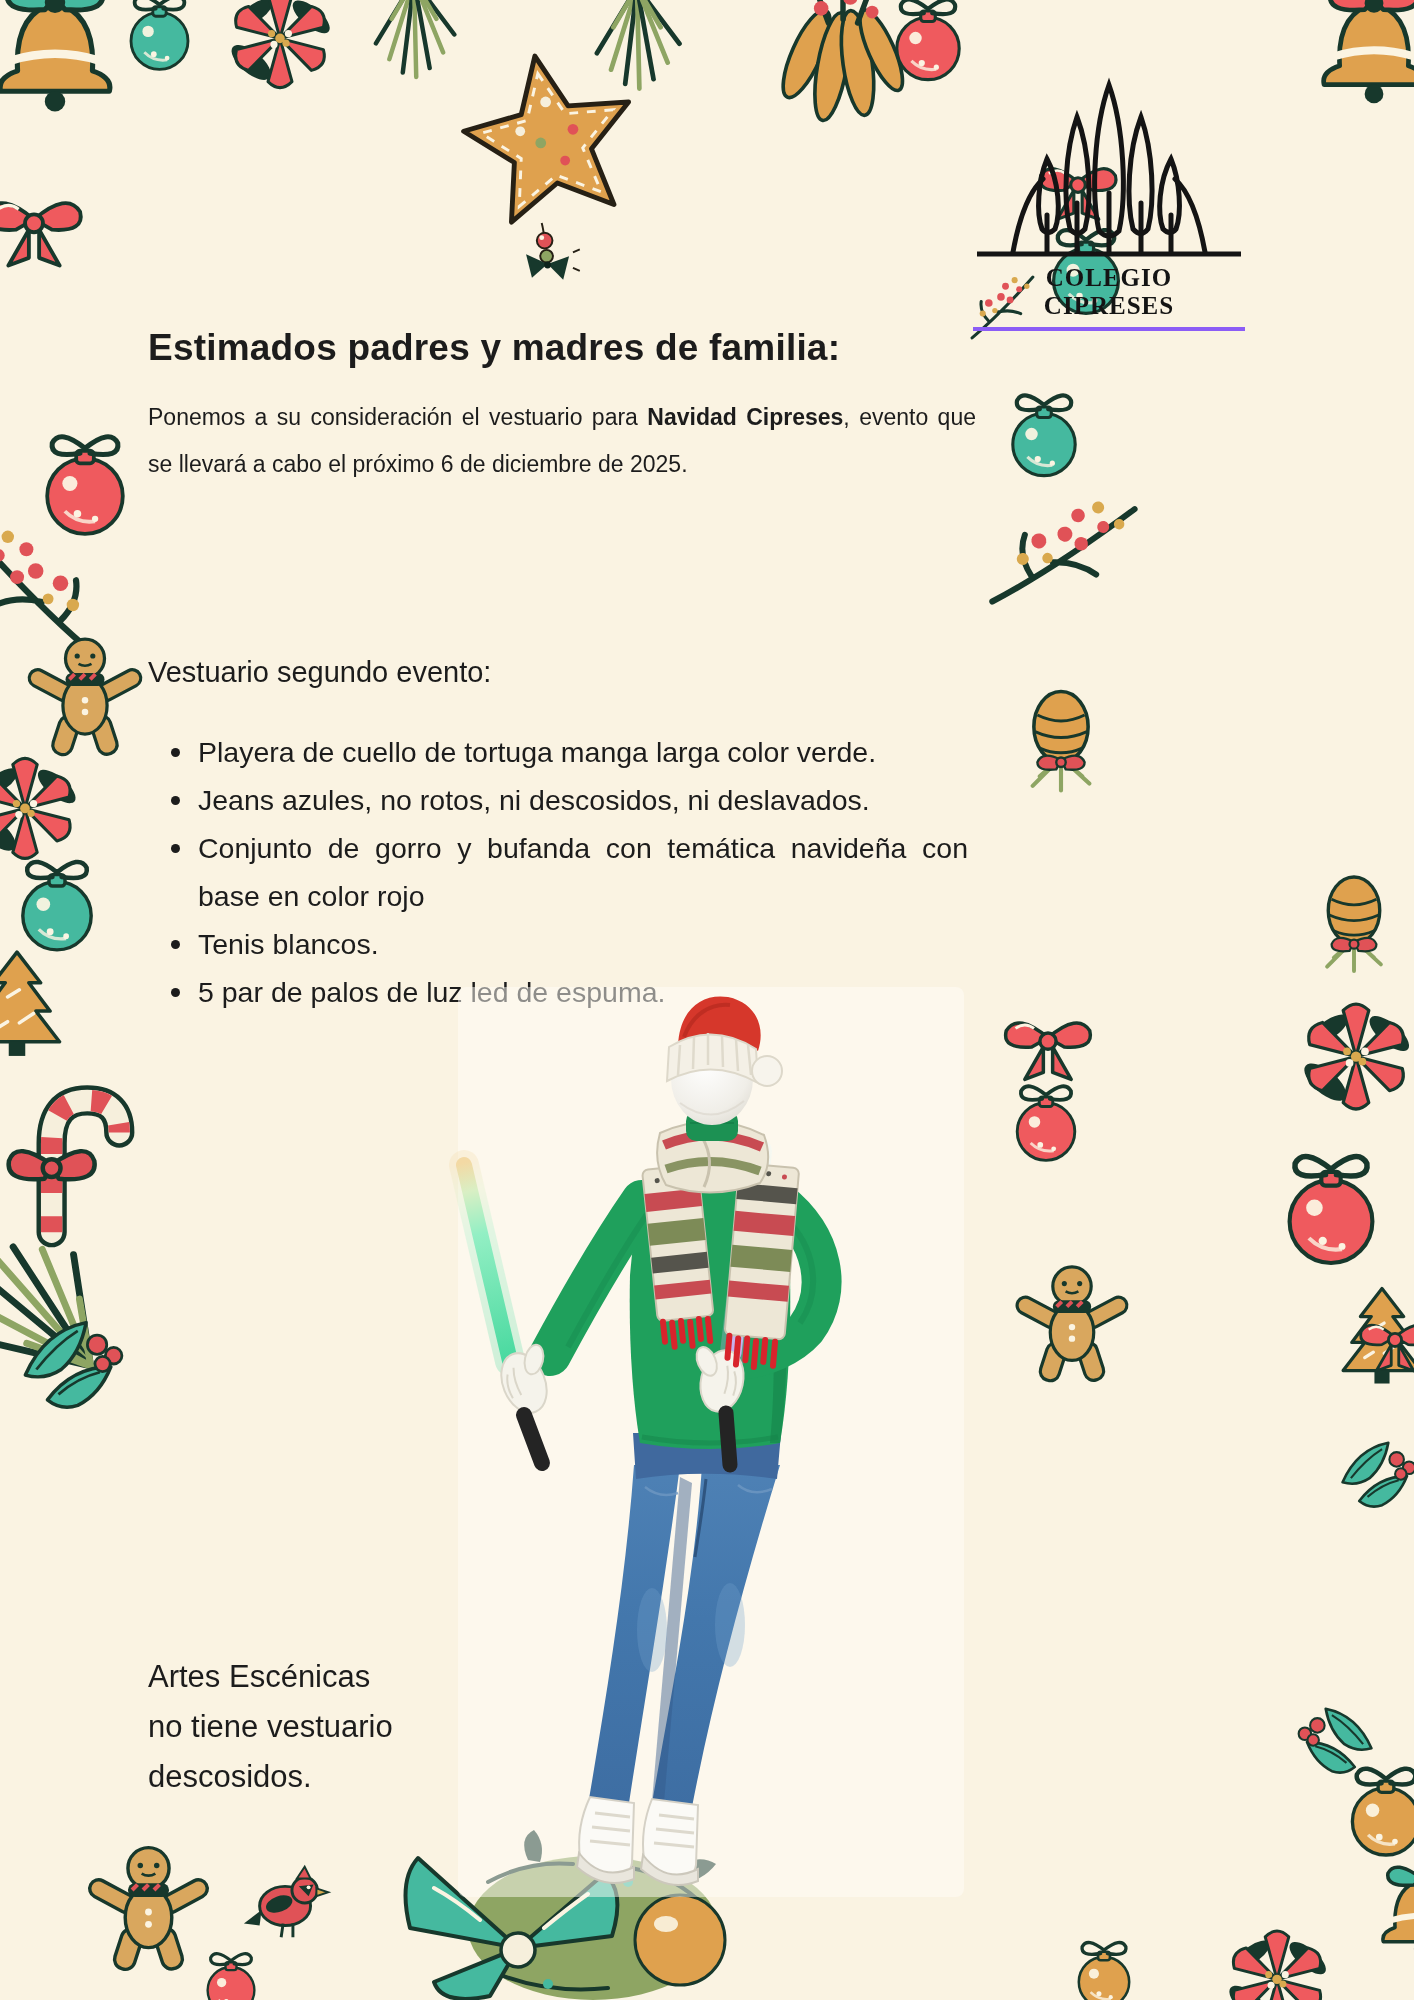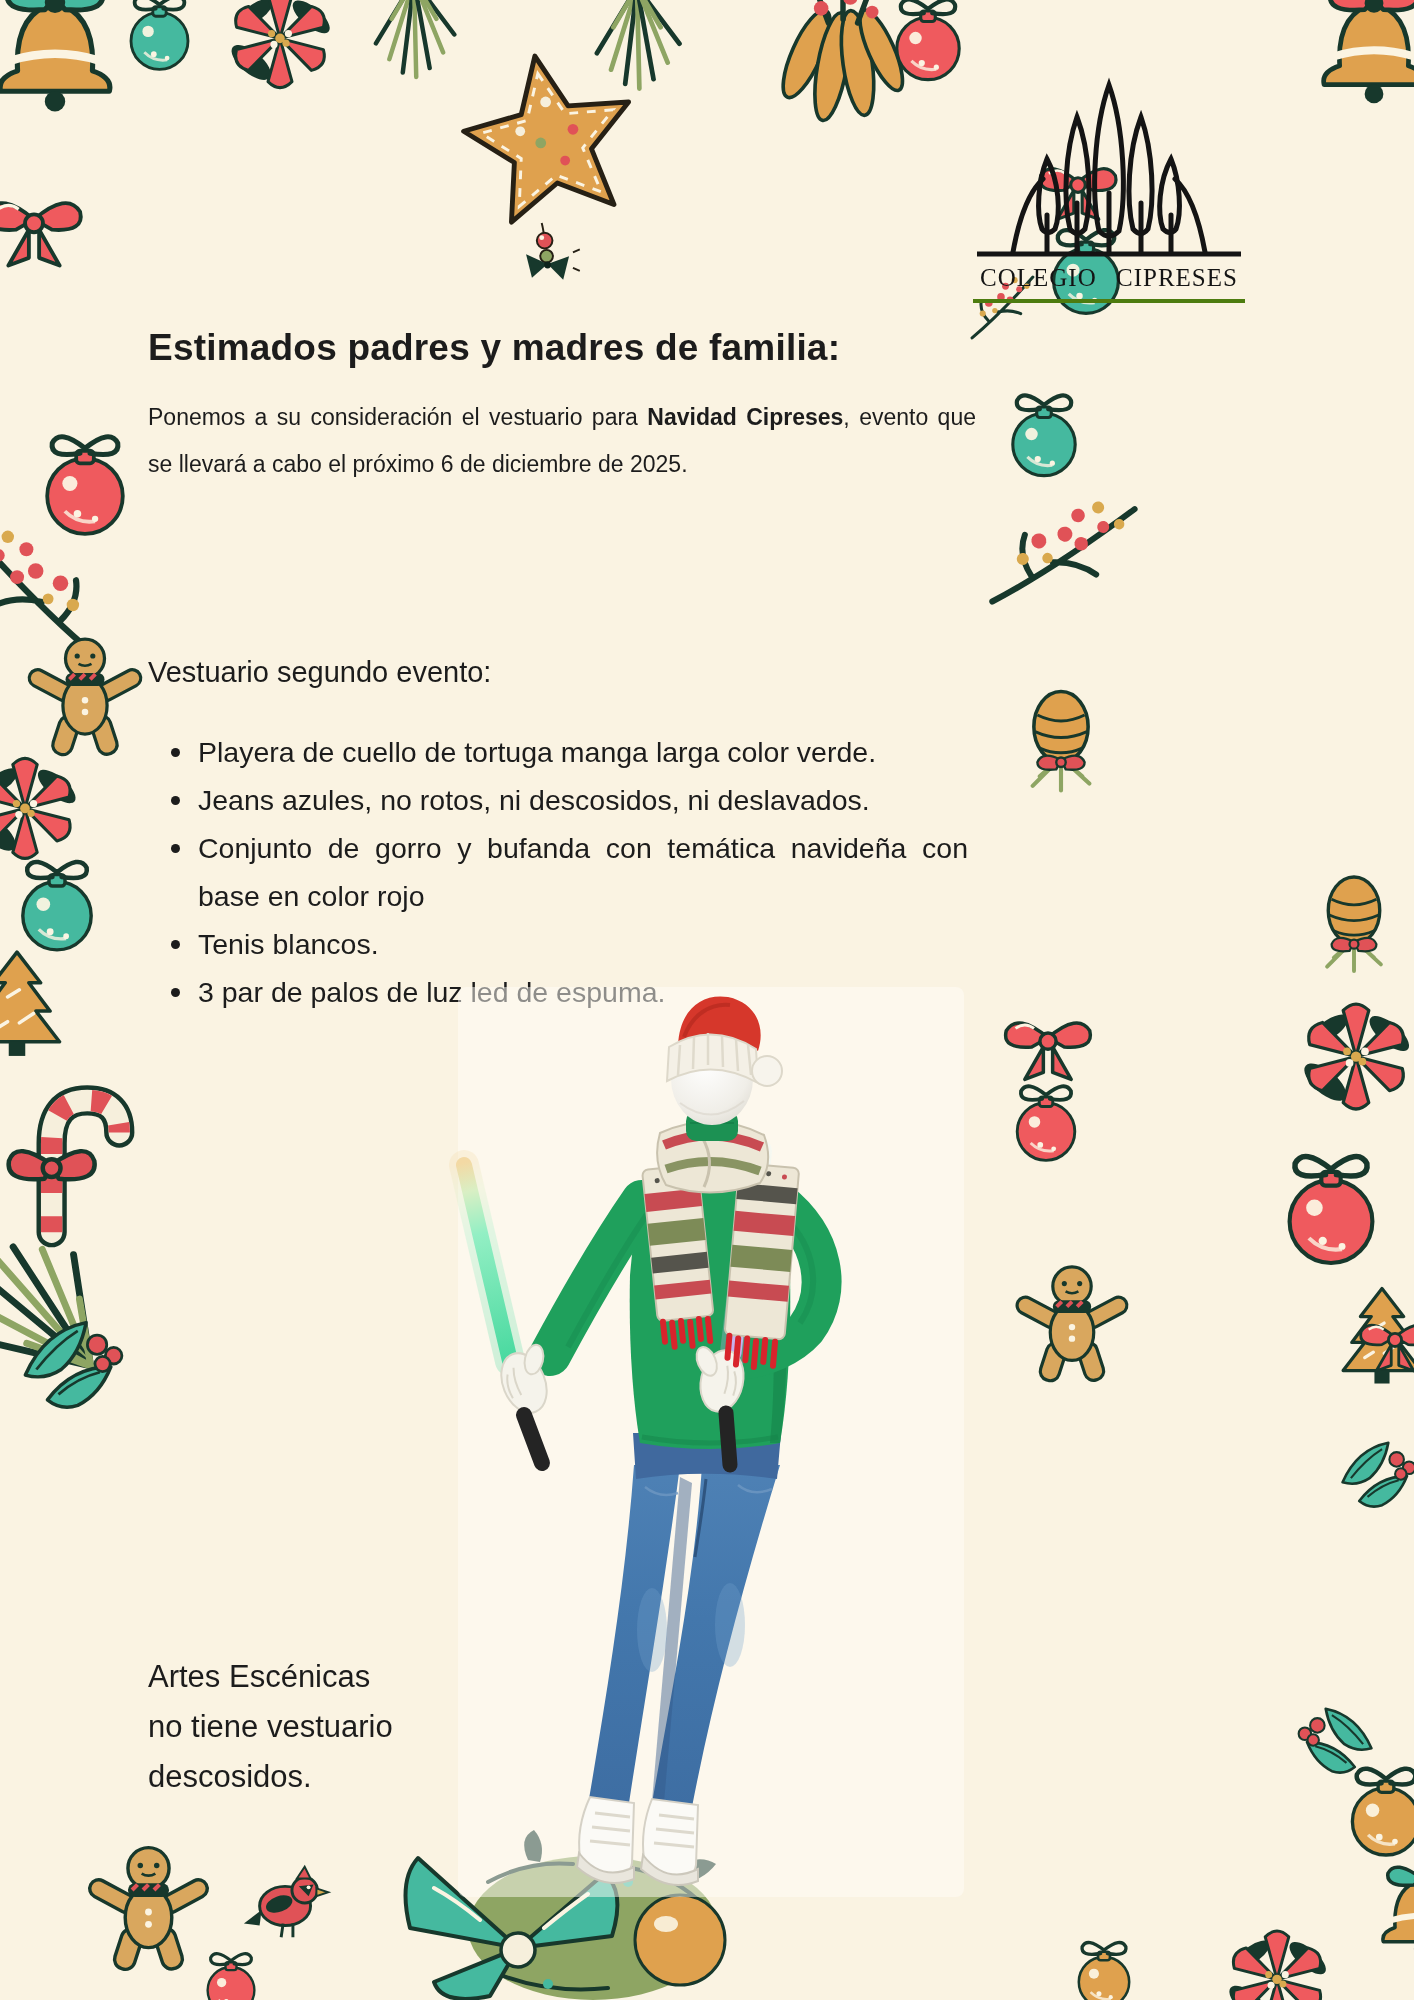--- a/index.html
+++ b/index.html
@@ -11,22 +11,22 @@
   .intro{position:absolute;left:148px;top:394px;width:828px;font-size:23px;line-height:47px;
          text-align:justify;}
   .intro b{font-weight:700;}
   .section-title{position:absolute;left:148px;top:656px;font-size:29px;}
   .vlist{position:absolute;left:168px;top:728px;width:800px;}
   .vitem{position:relative;padding-left:30px;font-size:28.5px;line-height:48px;text-align:justify;}
   .vitem::before{content:"";position:absolute;left:3px;top:20px;width:9px;height:9px;border-radius:50%;background:#1C1C1C;}
   .note{position:absolute;left:148px;top:1652px;font-size:31px;font-weight:400;line-height:50px;}
   .logo{position:absolute;left:973px;top:75px;width:272px;}
   .logo-trees svg{display:block;}
-  .logo-name{font-family:"Liberation Serif",serif;font-weight:400;font-size:25px;letter-spacing:1px;
-             word-spacing:12px;text-align:center;color:#141414;padding:3px 0 7px;border-bottom:4px solid #4d7c0f;}
+  .logo-name{font-family:"Liberation Serif",serif;font-weight:700;font-size:25px;letter-spacing:1px;
+             word-spacing:12px;text-align:center;color:#141414;padding:3px 0 7px;border-bottom:4px solid #8b5cf6;}
   .photo{position:absolute;left:440px;top:985px;width:540px;height:920px;}
 </style>
 </head>
 <body>
 
 <div class="page">
 
   <svg width="0" height="0" style="position:absolute" aria-hidden="true">
     <defs>
       <symbol id="orn" viewBox="0 0 100 100">
@@ -465,21 +465,21 @@
 
   <div class="intro"><span>Ponemos a su consideración el vestuario para </span><b>Navidad Cipreses</b><span>, evento que se llevará a cabo el próximo 6 de diciembre de 2025.</span></div>
 
   <div class="section-title">Vestuario segundo evento:</div>
 
   <div class="vlist">
     <div class="vitem"><span>Playera de cuello de tortuga manga larga color verde.</span></div>
     <div class="vitem"><span>Jeans azules, no rotos, ni descosidos, ni deslavados.</span></div>
     <div class="vitem"><span>Conjunto de gorro y bufanda con temática navideña con base en color rojo</span></div>
     <div class="vitem"><span>Tenis blancos.</span></div>
-    <div class="vitem"><span>3 par de palos de luz led de espuma.</span></div>
+    <div class="vitem"><span>5 par de palos de luz led de espuma.</span></div>
   </div>
 
   <div class="note">
     <div>Artes Escénicas</div>
     <div>no tiene vestuario</div>
     <div>descosidos.</div>
   </div>
 
   <div class="photo">
     <svg viewBox="0 0 540 920" width="540" height="920">

